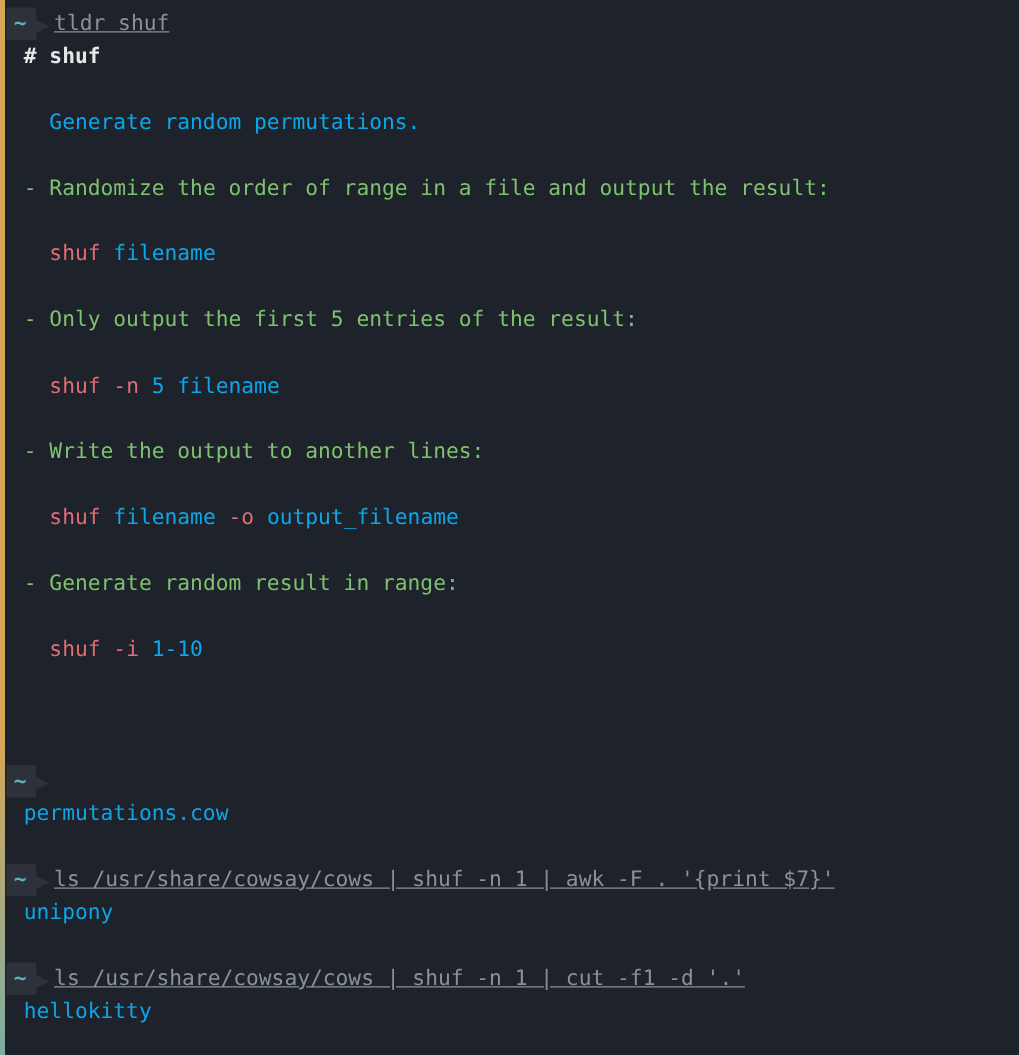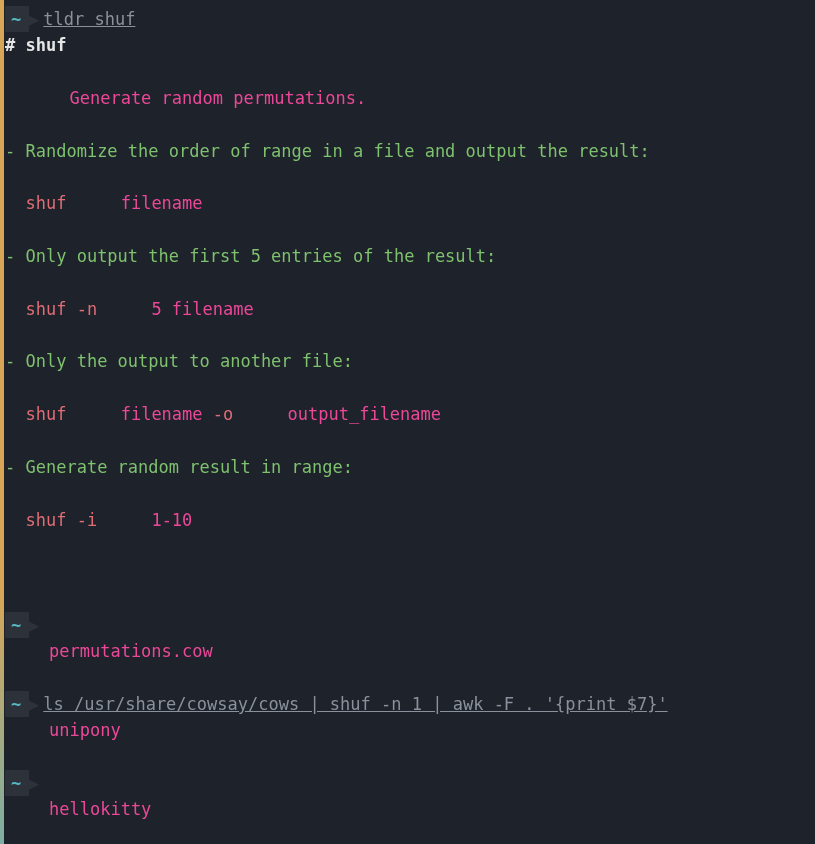--- a/index.html
+++ b/index.html
@@ -21,21 +21,21 @@
     .left-edge {
       position: fixed;
       left: 0;
       top: 0;
       width: 4px;
       height: 100%;
       background: linear-gradient(180deg, #d8a657 0%, #d8a657 70%, #7daea3 100%);
     }
     .line {
       white-space: pre;
-      padding-left: 5px;
+      padding-left: 19px;
     }
     .prompt-container {
       display: flex;
       align-items: center;
       padding-left: 5px;
     }
     .prompt-badge {
       background: #2d3139;
       color: #56b6c2;
       padding: 0 8px 0 6px;
@@ -52,21 +52,21 @@
       line-height: 1;
       vertical-align: middle;
     }
     .cmd {
       color: #8a919c;
       text-decoration: underline;
     }
     .fg-white-bold { color: #e6e6e6; font-weight: bold; }
     .fg-green { color: #7ec16e; }
     .fg-red { color: #e06c75; }
-    .fg-default { color: #ec4899; margin-left: 44px; }
+    .fg-default { color: #0ea5e9; }
     .spacer { height: 1.55em; }
   </style>
 </head>
 <body>
 
 <div class="left-edge"></div>
 
 <div class="prompt-container">
   <span class="prompt-badge">~</span>
     <span class="prompt-arrow">▶</span>
@@ -81,21 +81,21 @@
 <div class="line"><span class="fg-green">- </span><span class="fg-green">Randomize the order of range in a file and output the result:</span></div>
 <div class="spacer"></div>
 <div class="line"><span>  </span><span class="fg-red">shuf</span><span class="fg-default"> filename</span></div>
 <div class="spacer"></div>
 
 <div class="line"><span class="fg-green">- </span><span class="fg-green">Only output the first 5 entries of the result:</span></div>
 <div class="spacer"></div>
 <div class="line"><span>  </span><span class="fg-red">shuf</span><span class="fg-red"> -n</span><span class="fg-default"> 5 filename</span></div>
 <div class="spacer"></div>
 
-<div class="line"><span class="fg-green">- </span><span class="fg-green">Only the output to another file:</span></div>
+<div class="line"><span class="fg-green">- </span><span class="fg-green">Write the output to another lines:</span></div>
 <div class="spacer"></div>
 <div class="line"><span>  </span><span class="fg-red">shuf</span><span class="fg-default"> filename </span><span class="fg-red">-o</span><span class="fg-default"> output_filename</span></div>
 <div class="spacer"></div>
 
 <div class="line"><span class="fg-green">- </span><span class="fg-green">Generate random result in range:</span></div>
 <div class="spacer"></div>
 <div class="line"><span>  </span><span class="fg-red">shuf</span><span class="fg-red"> -i</span><span class="fg-default"> 1-10</span></div>
 
 <div class="spacer"></div>
 <div class="spacer"></div>
@@ -112,14 +112,15 @@
   <span class="prompt-badge">~</span>
     <span class="prompt-arrow">▶</span>
   <span class="cmd">ls /usr/share/cowsay/cows | shuf -n 1 | awk -F . '{print $7}'</span>
 </div>
 <div class="line fg-default">unipony</div>
 <div class="spacer"></div>
 
 <div class="prompt-container">
   <span class="prompt-badge">~</span>
     <span class="prompt-arrow">▶</span>
+  <span class="cmd">ls /usr/share/cowsay/cows | shuf -n 1 | cut -f1 -d '.'</span>
 </div>
 <div class="line fg-default">hellokitty</div>
 
 </body></html>

